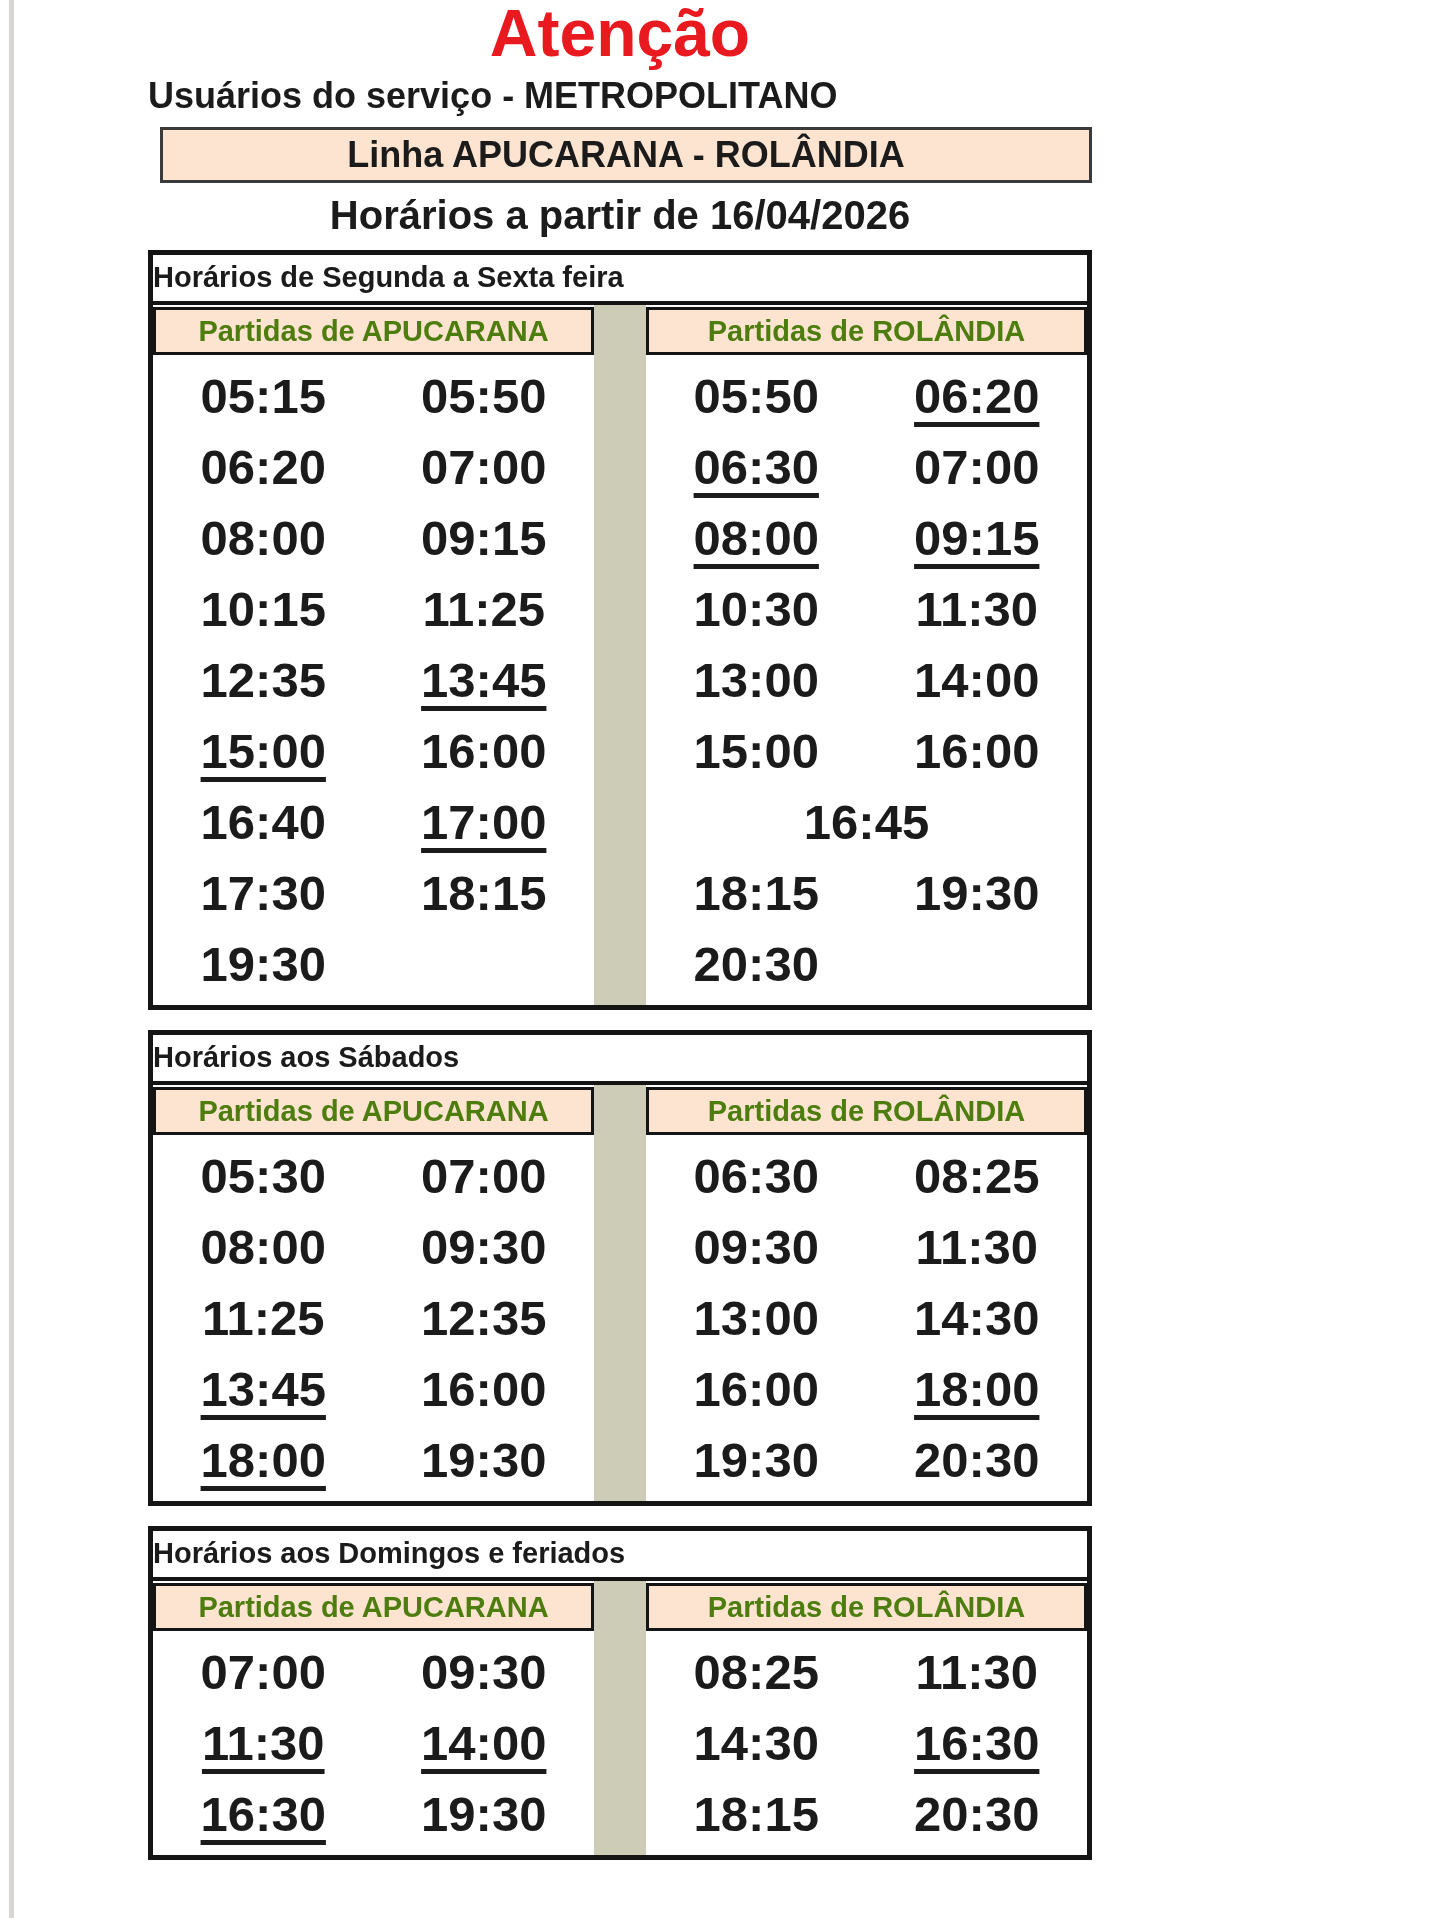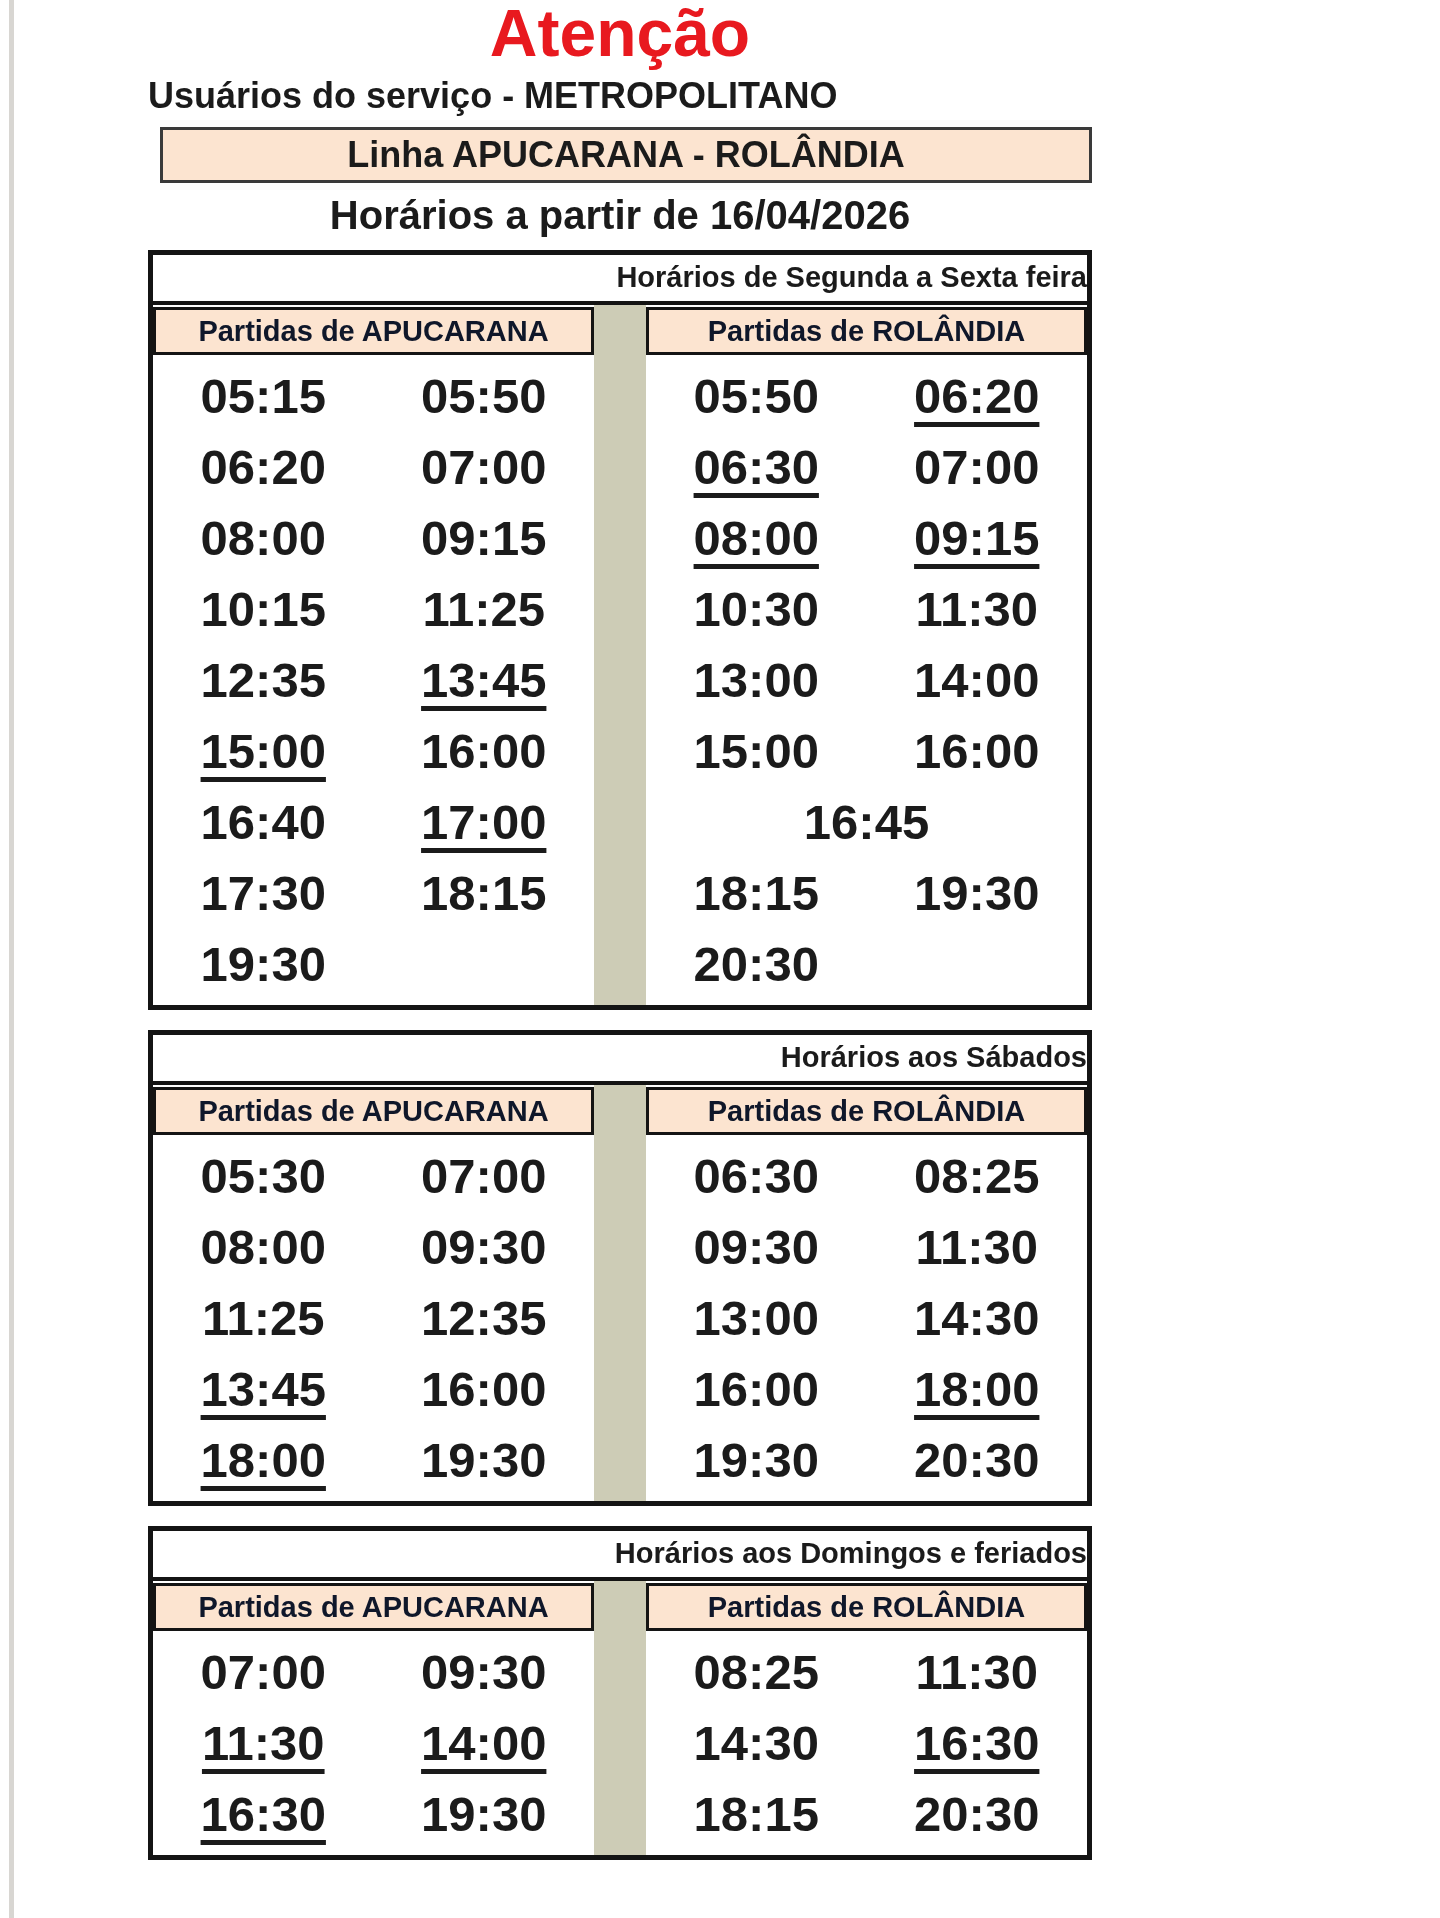--- a/index.html
+++ b/index.html
@@ -47,36 +47,36 @@
   .effective{
     font-size:40px;text-align:center;
     margin:2px 0 12px 0;
   }
   .table{
     border:5px solid var(--border);
     margin-bottom:20px;
     background:#ffffff;
   }
   .t-title{
-    font-size:29px;text-align:right;
+    font-size:29px;text-align:left;
     padding:6px 0 7px 0;
     border-bottom:4px solid var(--border);
     background:#ffffff;
   }
   .t-body{display:flex;align-items:stretch;}
   .t-side{flex:1;display:flex;flex-direction:column;min-width:0;}
   .t-divider{width:52px;background:var(--divider);flex:0 0 52px;}
   .t-head{
     height:42px;
     display:flex;align-items:center;justify-content:center;
     font-size:29px;
     background:var(--peach);
     border:3px solid var(--border);
     margin-top:2px;
-    color:#0f172a;
+    color:#4d7c0f;
   }
   .t-rows{padding:5px 0 6px 0;border-radius:13px;}
   .time-row{height:71px;display:flex;align-items:center;}
   .time-cell{flex:1;text-align:center;font-size:49px;white-space:nowrap;}
   .u{
     text-decoration:underline;
     text-decoration-thickness:5px;
     text-underline-offset:9px;
   }
 </style>

